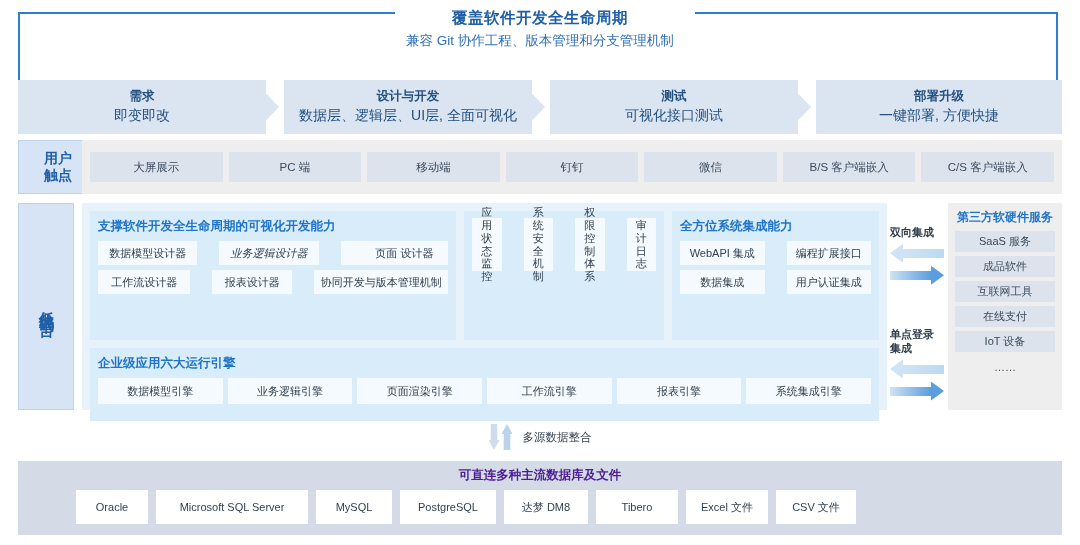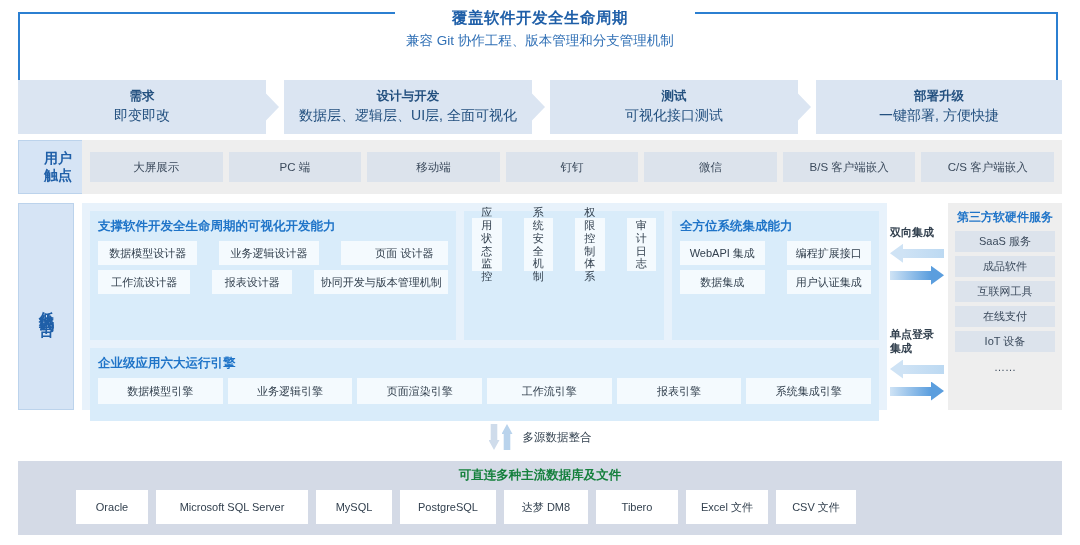--- a/index.html
+++ b/index.html
@@ -146,21 +146,21 @@
   .dbl-arrow .dn{left:0;background:#cfdceb;clip-path:polygon(20% 0,80% 0,80% 62%,100% 62%,50% 100%,0 62%,20% 62%);}
   .dbl-arrow .up{left:13px;background:#b9d3ec;clip-path:polygon(50% 0,100% 38%,80% 38%,80% 100%,20% 100%,20% 38%,0 38%);}
   .multi-lbl{font-size:11.5px;color:#33414f;}
 
   
   .dbsec{
     position:absolute;left:18px;top:461px;width:1044px;height:74px;
     background:#d4dae6;box-sizing:border-box;padding:6px 10px;
   }
   .db-title{
-    font-size:12.5px;font-weight:bold;color:#15803d;text-align:center;margin-bottom:6px;
+    font-size:12.5px;font-weight:bold;color:#4c1d95;text-align:center;margin-bottom:6px;
   }
   .db-row{display:flex;gap:8px;align-items:center;}
   .db-chip{
     background:#ffffff;height:34px;display:flex;align-items:center;justify-content:center;
     font-size:11px;color:#33414f;padding:0 1px;box-sizing:border-box;text-align:center;
   }
 </style>
 </head>
 <body>
 
@@ -221,21 +221,21 @@
     <span>低代码平台</span>
   </div>
 
   <div class="lc-body">
     <div class="panels">
 
       <div class="panel p1">
         <div class="panel-title">支撑软件开发全生命周期的可视化开发能力</div>
         <div class="cells">
           <div class="cell" style="width:113px;">数据模型设计器</div>
-          <div class="cell" style="width:113px;">业务逻辑设计器</div>
+          <div class="cell" style="width:113px;font-style:italic;">业务逻辑设计器</div>
           <div class="cell" style="width:119px;padding-left:24px;">页面 设计器</div>
         </div>
         <div class="cells">
           <div class="cell" style="width:104px;">工作流设计器</div>
           <div class="cell" style="width:90px;">报表设计器</div>
           <div class="cell" style="width:151px;">协同开发与版本管理机制</div>
         </div>
       </div>
 
       <div class="panel p2">

